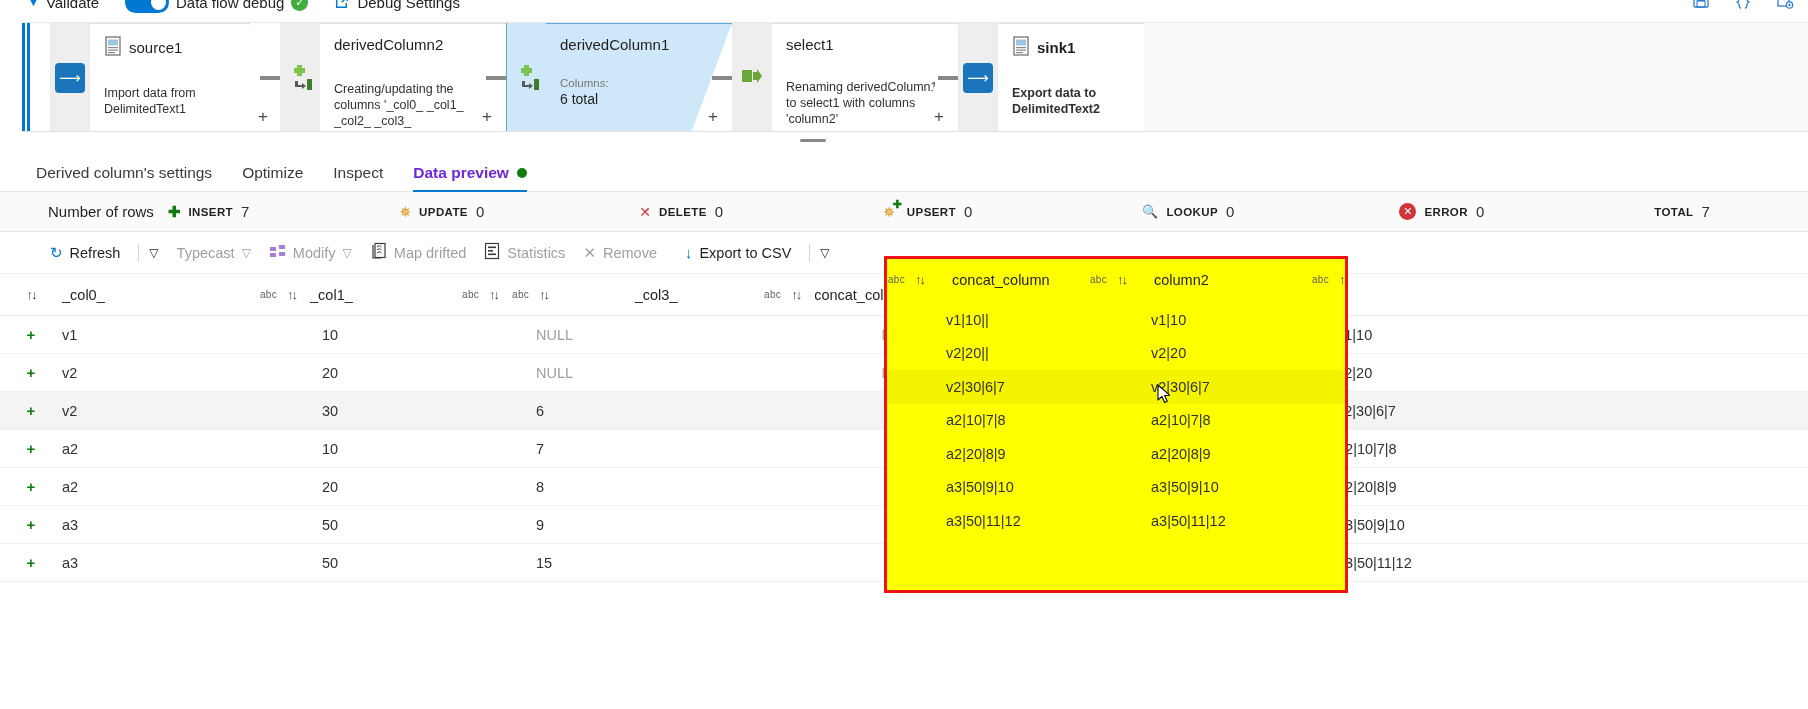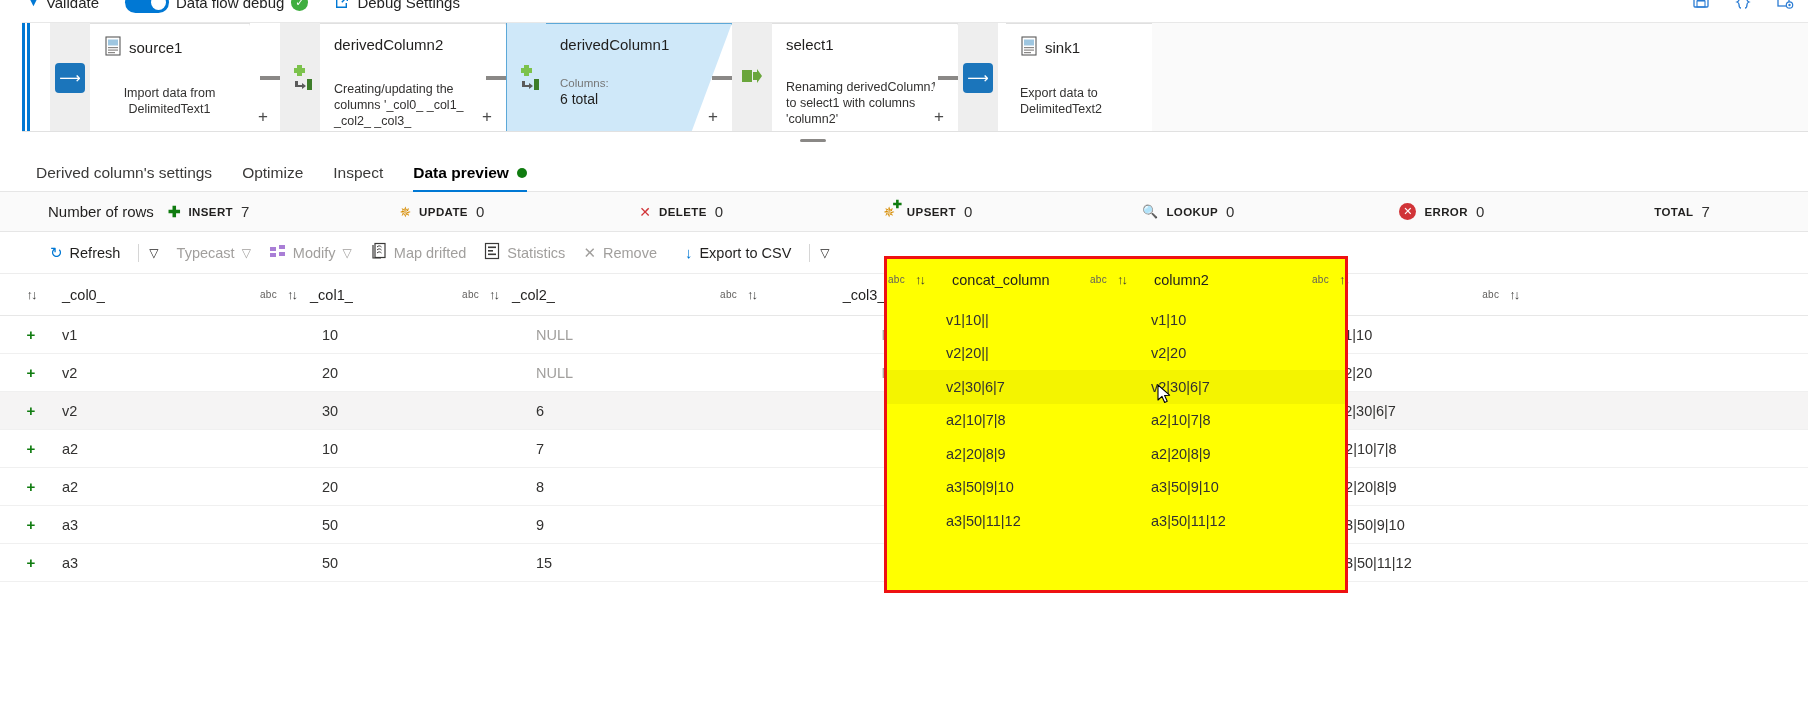--- a/index.html
+++ b/index.html
@@ -79,21 +79,21 @@
   .greenicon { width:26px; height:28px; position:relative; }
 
   .grip { position:absolute; left: 800px; top:139px; width:26px; height:3px; background:#8a8886; border-radius:2px;}
 
   
   .tabs {
     position:absolute; left:0; top:148px; width:1808px; height:44px;
     border-bottom: 1px solid #e6e6e6; display:flex; align-items:flex-end; padding-left: 36px; gap: 30px;
   }
   .tab { font-size:15.5px; color:#3b3a39; padding-bottom:9px; cursor:pointer; white-space:nowrap; position:relative; display:flex; align-items:center; gap:8px;}
-  .tab.active { color:#000000; font-weight:600; }
+  .tab.active { color:#6d28d9; font-weight:600; }
   .tab.active::after { content:""; position:absolute; left:0; right:0; bottom:-1px; height:2.5px; background:#0078d4; }
   .dot-green { width:10px;height:10px;border-radius:50%;background:#107c10;display:inline-block;}
 
   
   .stats {
     position:absolute; left:0; top:192px; width:1808px; height:40px;
     background:#fafafa; border-bottom:1px solid #e6e6e6;
     display:flex; align-items:center;
   }
   .stat { display:flex; align-items:center; gap:8px; font-size:12.5px; white-space:nowrap; }
@@ -201,21 +201,21 @@
   </div>
 
   <div class="canvas">
     <div class="flowbar">
       <div class="blue-rail"></div>
 
       <div class="node" style="left:28px; width:200px;">
         <div class="chip">
           <span class="dbicon">⟶</span>
         </div>
-        <div class="body slant-r" style="left:40px; width:160px;text-align:center;">
+        <div class="body slant-r" style="left:40px; width:160px;">
           <div class="node-title">
             <span>
               <svg class="icon-sq" viewBox="0 0 18 20">
                   <rect x="2" y="1" width="14" height="18" fill="#fff" stroke="#5a5a5a" stroke-width="1.1"></rect>
                   <rect x="4" y="3.5" width="10" height="6" fill="#9ec6e0"></rect>
                   <rect x="4" y="11" width="10" height="1.2" fill="#8a8886"></rect>
                   <rect x="4" y="13.5" width="10" height="1.2" fill="#8a8886"></rect>
                   <rect x="4" y="16" width="7" height="1.2" fill="#8a8886"></rect>
                 </svg>
             </span>
@@ -290,21 +290,21 @@
         </div>
         <span class="plus" style="left:202px;">+</span>
       </div>
 
       <div class="conn" style="left:916px;"></div>
 
       <div class="node" style="left:936px; width:186px;">
         <div class="chip">
           <span class="dbicon">⟶</span>
         </div>
-        <div class="body" style="left:48px; width:146px; border-right:none;">
+        <div class="body" style="left:40px; width:146px; border-right:none;font-weight:bold;">
           <div class="node-title">
             <span>
               <svg class="icon-sq" viewBox="0 0 18 20">
                   <rect x="2" y="1" width="14" height="18" fill="#fff" stroke="#5a5a5a" stroke-width="1.1"></rect>
                   <rect x="4" y="3.5" width="10" height="6" fill="#9ec6e0"></rect>
                   <rect x="4" y="11" width="10" height="1.2" fill="#8a8886"></rect>
                   <rect x="4" y="13.5" width="10" height="1.2" fill="#8a8886"></rect>
                   <rect x="4" y="16" width="7" height="1.2" fill="#8a8886"></rect>
                 </svg>
             </span>
@@ -456,23 +456,20 @@
       </div>
       <div class="cell w2">
         <span class="hname">_col1_</span>
       </div>
       <div class="hc">
         <span class="meta">
             <span class="abc">abc</span>
             <span class="sortico">↑↓</span>
           </span>
       </div>
-      <div class="cell w3">
-        <span class="hname">_col2_</span>
-      </div>
       <div class="hc">
         <span class="meta">
             <span class="abc">abc</span>
             <span class="sortico">↑↓</span>
           </span>
       </div>
       <div class="cell w4">
         <span class="hname">_col3_</span>
       </div>
       <div class="hc">

